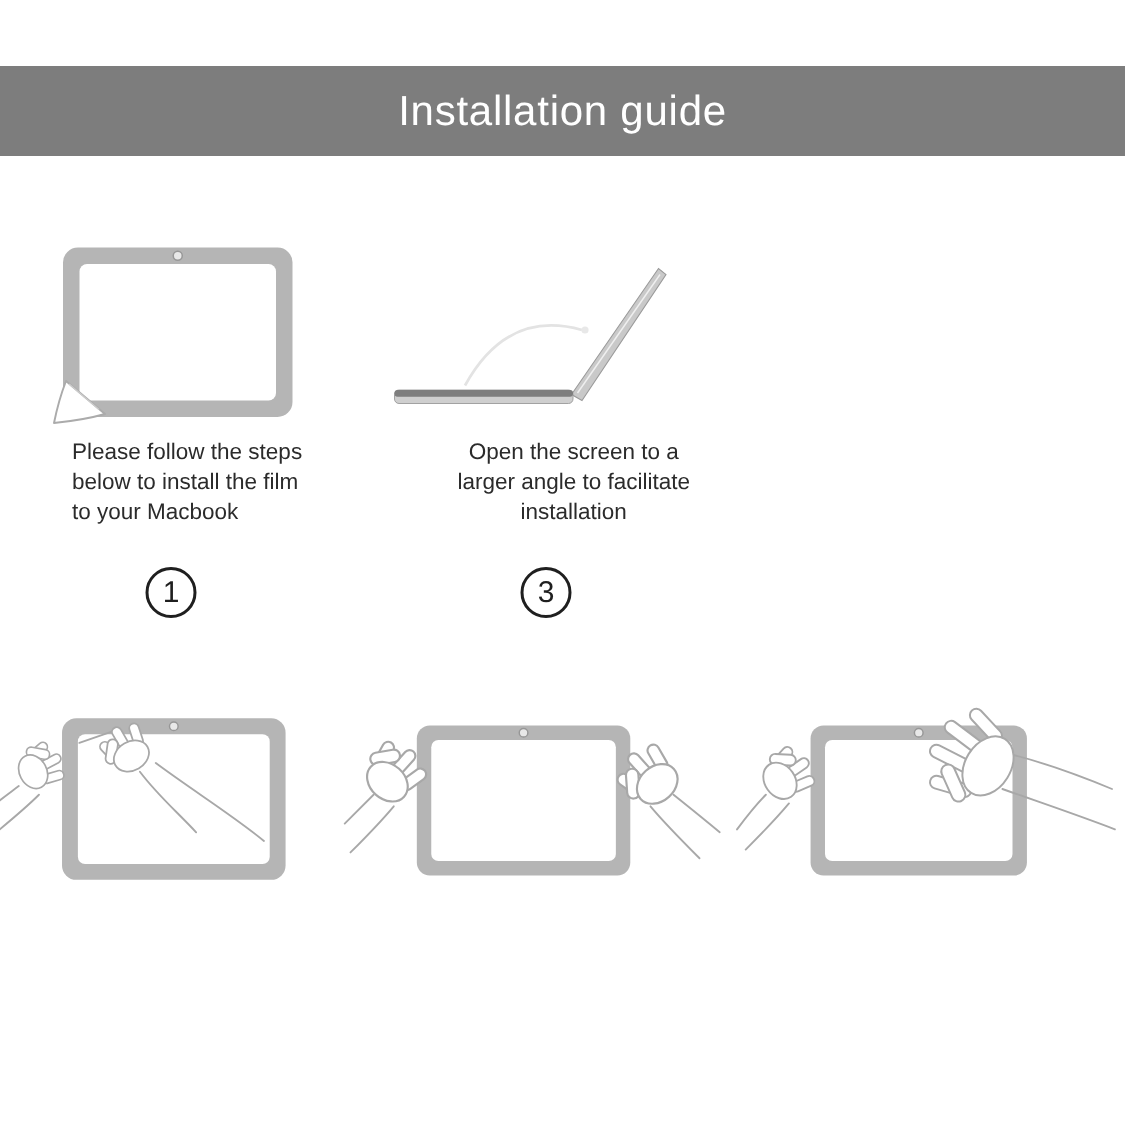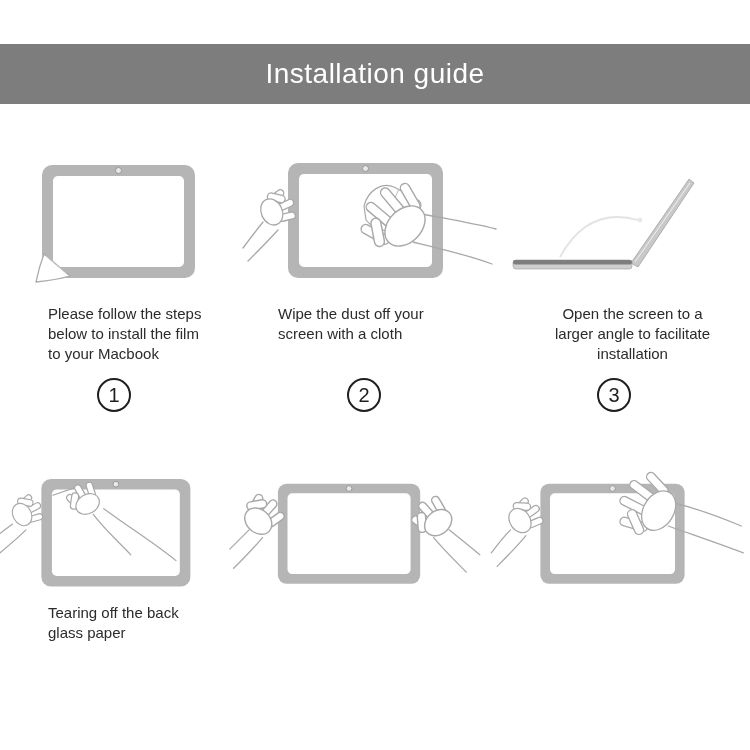--- a/index.html
+++ b/index.html
@@ -10,21 +10,21 @@
   .banner{
     margin-top:44px;height:60px;width:750px;background:#7d7d7d;
     display:flex;align-items:center;justify-content:center;
   }
   .banner-title{
     color:#ffffff;font-size:28px;letter-spacing:0.5px;font-weight:400;
   }
   .steps-grid{
     margin-top:46px;display:grid;grid-template-columns:250px 250px 250px;
   }
-  .row1 .cell{height:270px;gap:12px;}
+  .row1 .cell{height:270px;}
   .row2 .cell{height:290px;}
   .cell{display:flex;flex-direction:column;box-sizing:border-box;padding-top:10px;}
   .illu{display:block;overflow:visible;}
   .row1 .illu{height:130px;width:250px;}
   .row2 .illu{height:125px;width:250px;}
   .step-text{
     font-size:15px;line-height:20px;color:#2b2b2b;white-space:pre-line;
     margin-top:2px;
   }
   .c1 .step-text{padding-left:48px;}
@@ -79,40 +79,20 @@
         <path d="M46,96 L66,113" fill="none" stroke="#cccccc" stroke-width="1"></path>
       </svg>
       <div class="step-text">Please follow the steps
 below to install the film
 to your Macbook</div>
       <div class="num-wrap">
         <div class="num-circle">1</div>
       </div>
     </div>
 
-    <div class="cell c2">
-      <svg class="illu" viewBox="0 0 250 130">
-        <rect x="38" y="3" width="155" height="115" rx="10" fill="#b5b5b5"></rect>
-        <rect x="49" y="14" width="133" height="93" rx="5" fill="#ffffff"></rect>
-        <circle cx="115.5" cy="8.5" r="3" fill="#e8e8e8" stroke="#979797" stroke-width="1"></circle>
-        <path class="arm" d="M13,62 C5,72 -1,80 -7,88"></path>
-        <path class="arm" d="M28,70 C18,81 8,91 -2,101"></path>
-        <use href="#hand-grip" transform="translate(24,52) rotate(65)"></use>
-        <path d="M114,46 C118,30 132,22 144,27 L168,40 C173,43 171,50 166,55 L156,68 C142,75 124,70 116,60 Z" fill="#ffffff" stroke="#a8a8a8" stroke-width="1.2" stroke-linejoin="round"></path>
-        <path d="M149,29 L142,44" fill="none" stroke="#bdbdbd" stroke-width="1"></path>
-        <path class="arm" d="M172,54 C198,59 222,63 246,69"></path>
-        <path class="arm" d="M163,82 C192,89 218,95 242,104"></path>
-        <use href="#hand-spread" transform="translate(155,66) rotate(-45) scale(1.1)"></use>
-      </svg>
-      <div class="step-text">Wipe the dust off your
-screen with a cloth</div>
-      <div class="num-wrap">
-        <div class="num-circle">2</div>
-      </div>
-    </div>
 
     <div class="cell c3">
       <svg class="illu" viewBox="0 0 250 130">
         <path d="M60,97 Q88,46 138,60" fill="none" stroke="#e3e3e3" stroke-width="1.8"></path>
         <circle cx="140" cy="60" r="2.4" fill="#e8e8e8"></circle>
         <path d="M131,103 L189,19 L194,23 L138,107 Z" fill="#c9c9c9" stroke="#9a9a9a" stroke-width="0.7"></path>
         <path d="M135,102 L190,23" fill="none" stroke="#efefef" stroke-width="1"></path>
         <rect x="13" y="100" width="119" height="9" rx="3" fill="#cfcfcf" stroke="#9a9a9a" stroke-width="0.6"></rect>
         <rect x="13" y="100" width="119" height="4.5" rx="2" fill="#7e7e7e"></rect>
       </svg>
@@ -133,22 +113,20 @@
         <rect x="49" y="14" width="133" height="90" rx="5" fill="#ffffff"></rect>
         <circle cx="115.5" cy="8.5" r="3" fill="#e8e8e8" stroke="#979797" stroke-width="1"></circle>
         <path class="arm" d="M50,20 L76,11"></path>
         <path class="arm" d="M92,40 C104,56 118,68 131,82"></path>
         <path class="arm" d="M103,34 C130,54 156,70 178,88"></path>
         <use href="#hand-grip" transform="translate(86,27) rotate(-30) scale(0.95)"></use>
         <path class="arm" d="M8,50 C0,56 -6,60 -12,66"></path>
         <path class="arm" d="M22,56 C12,66 2,74 -10,84"></path>
         <use href="#hand-grip" transform="translate(20,40) rotate(62) scale(0.9)"></use>
       </svg>
-      <div class="step-text">Tearing off the back
-glass paper</div>
       <div class="num-wrap">
         <div class="num-circle">4</div>
       </div>
     </div>
 
     <div class="cell c2">
       <svg class="illu" viewBox="0 0 250 130">
         <rect x="24" y="8" width="148" height="104" rx="9" fill="#b5b5b5"></rect>
         <rect x="34" y="18" width="128" height="84" rx="5" fill="#ffffff"></rect>
         <circle cx="98" cy="13" r="3" fill="#e8e8e8" stroke="#979797" stroke-width="1"></circle>

